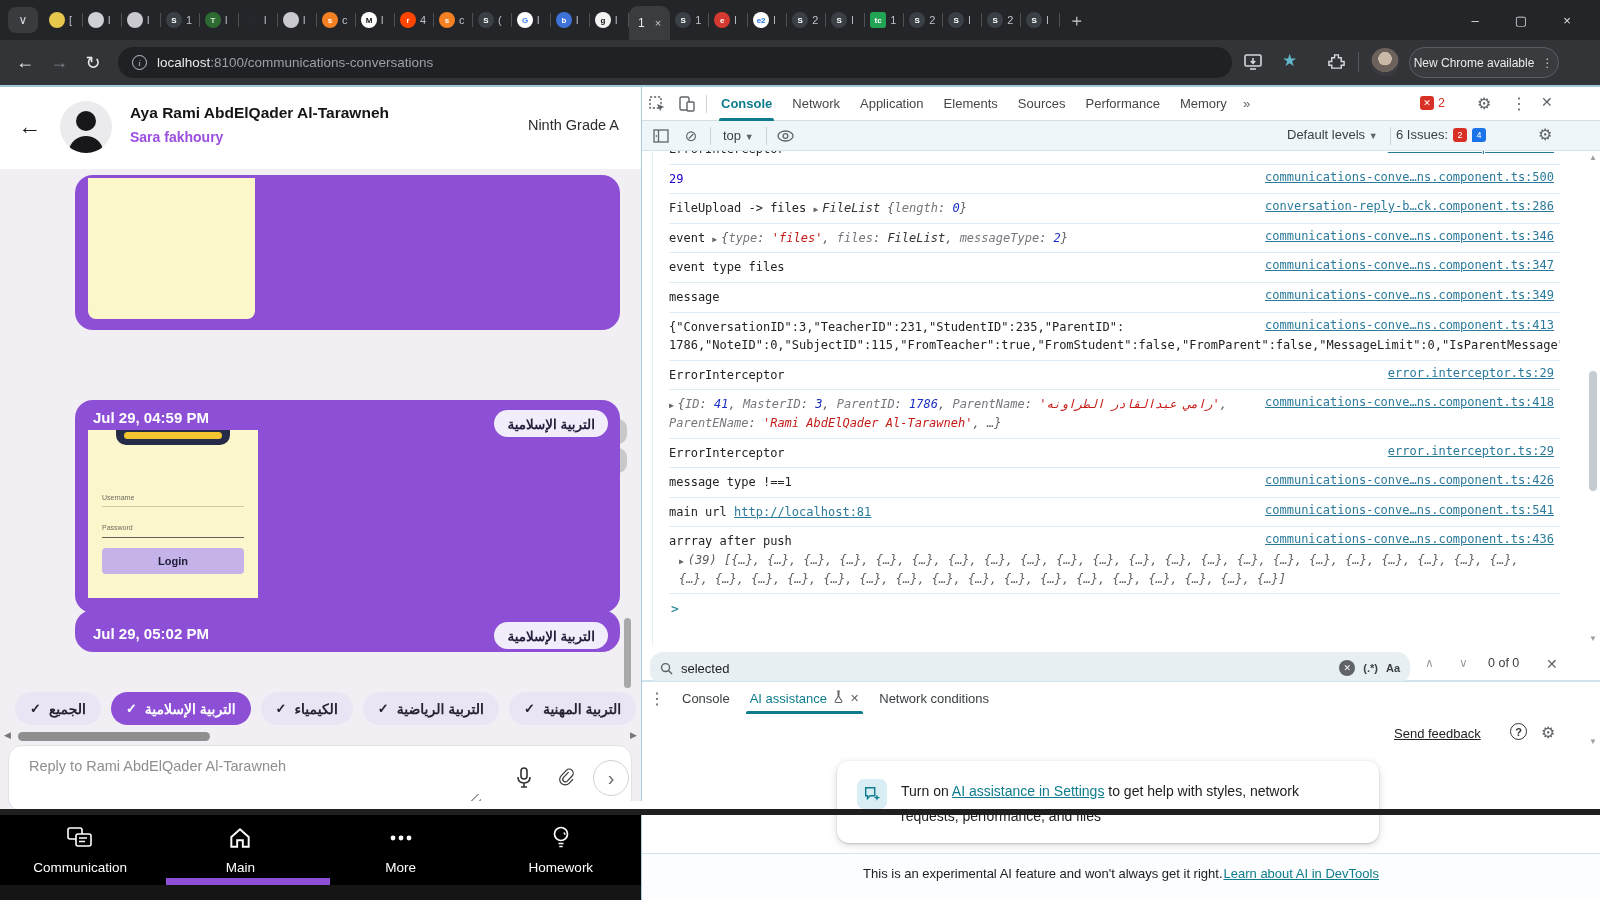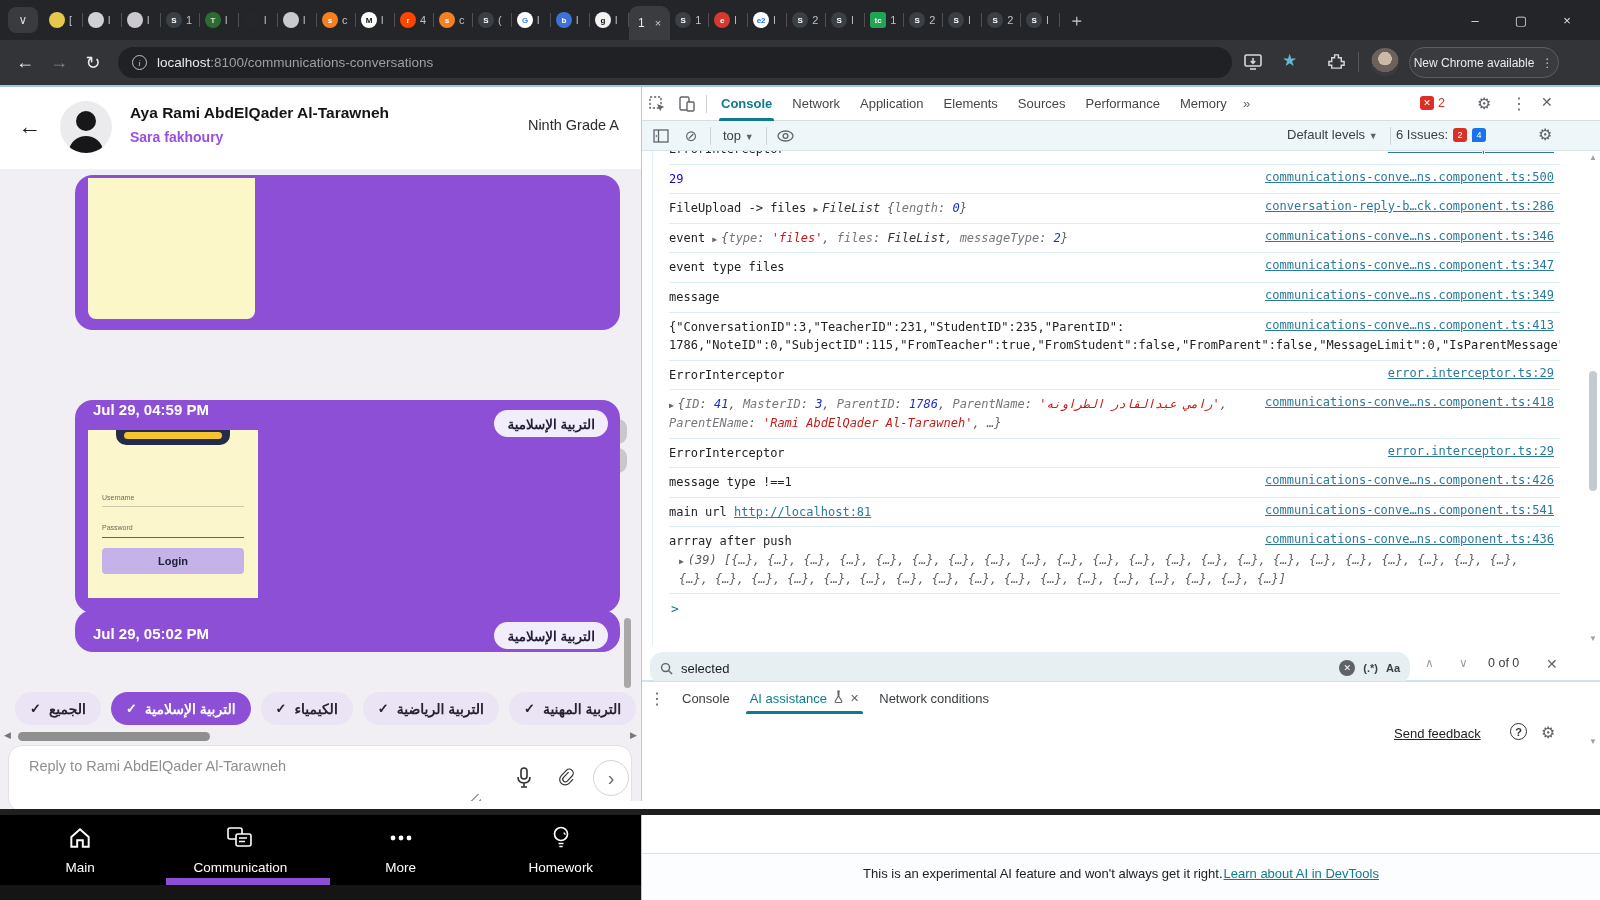--- a/index.html
+++ b/index.html
@@ -41,21 +41,21 @@
   .avatar-c{position:absolute;left:60px;top:14px;width:52px;height:52px;border-radius:50%;background:#ebebee;overflow:hidden}
   .hname{position:absolute;left:130px;top:17px;font-size:15.5px;font-weight:bold;color:#141414}
   .hsub{position:absolute;left:130px;top:42px;font-size:14px;font-weight:bold;color:#9b4fe0}
   .hgrade{position:absolute;right:22px;top:30px;font-size:14.5px;color:#2c2c2c}
   .chat{position:absolute;left:0;top:82px;width:641px;height:576px;background:#f1eef4}
   .bubble{position:absolute;left:75px;width:545px;background:#8c4fd6;border-radius:18px;color:#fff}
   .b1{top:6px;height:155px}
   .imgY{position:absolute;left:13px;top:3px;width:167px;height:141px;background:#fcf7c8;border-radius:0 0 8px 8px}
   .delrow{position:absolute;left:75px;width:552px;height:25px;background:#c8c8c8;border-radius:9px;display:flex;align-items:center;font-style:italic;color:#4e4e4e;font-size:14px;padding-left:18px;gap:26px}
   .b2{top:231px;height:213px}
-  .btime{position:absolute;left:18px;top:1px;font-size:15px;font-weight:bold}
+  .btime{position:absolute;left:18px;top:9px;font-size:15px;font-weight:bold}
   .badge{position:absolute;right:12px;top:10px;height:27px;border-radius:14px;background:#f2edfb;color:#241d3a;font-size:13.5px;font-weight:bold;display:flex;align-items:center;padding:0 13px}
   .login-img{position:absolute;left:13px;top:30px;width:170px;height:168px;background:#fbf6cb;overflow:hidden}
   .logo-cut{position:absolute;left:28px;top:0;width:114px;height:15px;background:#262c47;border-radius:0 0 10px 10px}
   .logo-cut i{position:absolute;left:8px;top:2px;width:98px;height:7px;background:#f4c531;border-radius:4px}
   .flabel{position:absolute;left:14px;font-size:7px;color:#6e6c60}
   .fline{position:absolute;left:14px;width:142px;height:1px;background:#cfc9a9}
   .fline.dark{background:#63635b}
   .loginbtn{position:absolute;left:14px;top:118px;width:142px;height:26px;background:#c4b2e8;border-radius:4px;color:#20203a;font-size:11px;font-weight:bold;display:flex;align-items:center;justify-content:center}
   .b3{top:441px;height:42px}
   .b3 .btime{top:15px}
@@ -414,32 +414,32 @@
         </div>
         <div class="sendbtn">›</div>
         <div class="resize">
             <i style="top:3px;left:-1px"></i>
             <i style="top:7px;left:3px"></i>
           </div>
       </div>
 
       <div class="bottomnav" id="bottomnav">
           <div class="navitem">
-            <span><svg width="26" height="26" viewBox="0 0 24 24">
-                <path d="M4 11 12 4l8 7v9h-5.4v-6h-5.2v6H4z" fill="none" stroke="#fff" stroke-width="1.8"></path>
-              </svg></span>
-            <span class="lbl">Main</span>
-          </div>
-          <div class="navitem">
             <span><svg width="28" height="26" viewBox="0 0 28 24">
                 <rect x="2" y="2" width="14" height="11" rx="2" fill="#000" stroke="#fff" stroke-width="1.6"></rect>
                 <rect x="10" y="8" width="15" height="12" rx="2" fill="#000" stroke="#fff" stroke-width="1.6"></rect>
                 <path d="M13 12h8M13 15.5h6" stroke="#fff" stroke-width="1.4"></path>
               </svg></span>
             <span class="lbl">Communication</span>
+          </div>
+          <div class="navitem">
+            <span><svg width="26" height="26" viewBox="0 0 24 24">
+                <path d="M4 11 12 4l8 7v9h-5.4v-6h-5.2v6H4z" fill="none" stroke="#fff" stroke-width="1.8"></path>
+              </svg></span>
+            <span class="lbl">Main</span>
           </div>
           <div class="navitem">
             <span><svg width="28" height="26" viewBox="0 0 28 26">
                 <circle cx="6" cy="13" r="2.4" fill="#fff"></circle>
                 <circle cx="14" cy="13" r="2.4" fill="#fff"></circle>
                 <circle cx="22" cy="13" r="2.4" fill="#fff"></circle>
               </svg></span>
             <span class="lbl">More</span>
           </div>
           <div class="navitem">
@@ -574,20 +574,29 @@
               <span class="tx">✕</span>
             </div>
             <div class="drtab">
               <span>Network conditions</span>
             </div>
           </div>
         <div class="fb">Send feedback</div>
         <div class="helpc">?</div>
         <div class="gearpos" style="left:899px;top:41px">⚙</div>
 
+        <div class="aicard">
+          <div class="aiicon">
+            <svg width="18" height="18" viewBox="0 0 20 20">
+                <path d="M3 3h10v9H8l-3 3v-3H3z" fill="none" stroke="#0e7c8c" stroke-width="1.6"></path>
+                <path d="M15.5 10.5l1 2.5 2.5 1-2.5 1-1 2.5-1-2.5-2.5-1 2.5-1z" fill="#0e7c8c"></path>
+              </svg>
+          </div>
+          <div class="aitext"><span>Turn on </span><span class="ailink">AI assistance in Settings</span><span> to get help with styles, network requests, performance, and files</span></div>
+        </div>
 
         <div class="dtfooter">
           <span>This is an experimental AI feature and won't always get it right.</span><span class="ailink">Learn about AI in DevTools</span>
         </div>
         <div class="dscroll">▼</div>
       </div>
 
     </div>
   </div>
 

